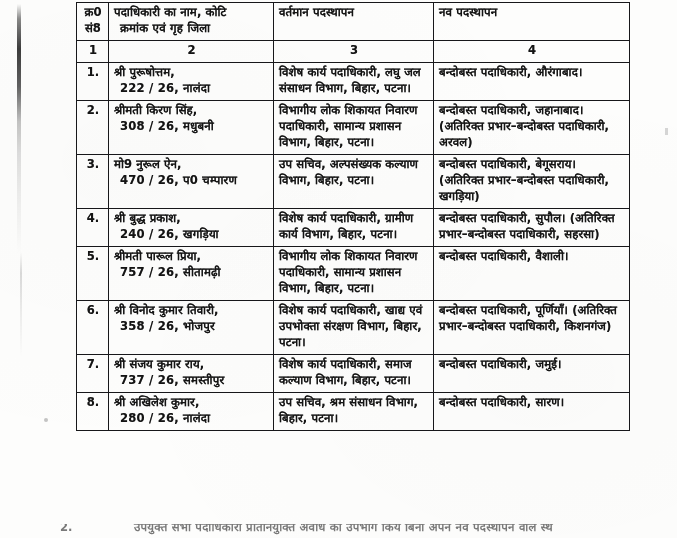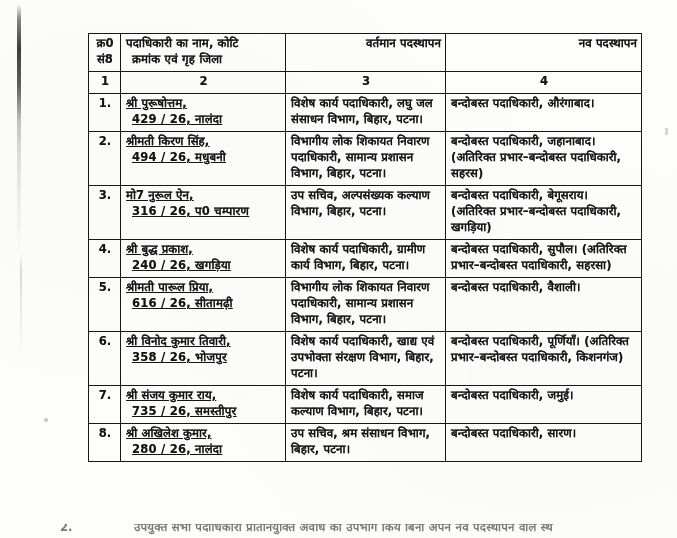--- a/index.html
+++ b/index.html
@@ -74,24 +74,23 @@
     top: 128px;
     width: 3px;
     height: 7px;
     background: rgba(110,110,110,0.28);
     filter: blur(0.5px);
   }
 
   
   .table-wrap {
     position: absolute;
-    left: 88px;
+    left: 76px;
     top: 2px;
     width: 553px;
-    margin-top: 31px;
   }
   table.order-table {
     width: 553px;
     border-collapse: collapse;
     table-layout: fixed;
   }
   table.order-table td, table.order-table th {
     border: 1.4px solid #17171a;
     vertical-align: top;
     padding: 2px 4px 3px 5px;
@@ -113,40 +112,40 @@
     font-weight: 700;
   }
   .hdr-name {
     text-align: justify;
     text-align-last: left;
     font-size: 12px;
     line-height: 1.42;
     padding-top: 3px;
   }
   .hdr-center {
-    text-align: right;
+    text-align: left;
     vertical-align: middle;
     font-size: 12.2px;
     padding-top: 3px;
   }
   .numrow td {
     text-align: center;
     font-size: 11.6px;
     padding: 1px 2px 2px 2px;
     line-height: 1.2;
     font-weight: 700;
   }
 
   td.sno {
     text-align: center;
     font-size: 12.4px;
     padding-top: 3px;
     letter-spacing: 0.3px;
   }
-  td.cell-name { font-size: 12px; text-decoration: underline; }
+  td.cell-name { font-size: 12px; }
   td.cell-cur  { font-size: 11.6px; }
   td.cell-new  { font-size: 11.6px; }
   .nm-line1 { display: block; }
   .nm-line2 { display: block; padding-left: 6px; letter-spacing: 0.2px; }
 
   
   .table-wrap { text-shadow: 0 0 0.35px rgba(0,0,0,0.42); }
 
   
   .footer-clip {
@@ -210,81 +209,81 @@
         <td>1</td>
         <td>2</td>
         <td>3</td>
         <td>4</td>
       </tr>
 
       <tr>
         <td class="sno">1.</td>
         <td class="cell-name">
           <span class="nm-line1">श्री पुरूषोत्तम,</span>
-          <span class="nm-line2">429 / 26, नालंदा</span>
+          <span class="nm-line2">222 / 26, नालंदा</span>
         </td>
         <td class="cell-cur">विशेष कार्य पदाधिकारी, लघु जल संसाधन विभाग, बिहार, पटना।</td>
         <td class="cell-new">बन्दोबस्त पदाधिकारी, औरंगाबाद।</td>
       </tr>
 
       <tr>
         <td class="sno">2.</td>
         <td class="cell-name">
           <span class="nm-line1">श्रीमती किरण सिंह,</span>
-          <span class="nm-line2">494 / 26, मधुबनी</span>
+          <span class="nm-line2">308 / 26, मधुबनी</span>
         </td>
         <td class="cell-cur">विभागीय लोक शिकायत निवारण पदाधिकारी, सामान्य प्रशासन विभाग, बिहार, पटना।</td>
-        <td class="cell-new">बन्दोबस्त पदाधिकारी, जहानाबाद। (अतिरिक्त प्रभार–बन्दोबस्त पदाधिकारी, सहरस)</td>
+        <td class="cell-new">बन्दोबस्त पदाधिकारी, जहानाबाद। (अतिरिक्त प्रभार–बन्दोबस्त पदाधिकारी, अरवल)</td>
       </tr>
 
       <tr>
         <td class="sno">3.</td>
         <td class="cell-name">
-          <span class="nm-line1">मो7 नुरूल ऐन,</span>
-          <span class="nm-line2">316 / 26, प0 चम्पारण</span>
+          <span class="nm-line1">मो9 नुरूल ऐन,</span>
+          <span class="nm-line2">470 / 26, प0 चम्पारण</span>
         </td>
         <td class="cell-cur">उप सचिव, अल्पसंख्यक कल्याण विभाग, बिहार, पटना।</td>
         <td class="cell-new">बन्दोबस्त पदाधिकारी, बेगूसराय। (अतिरिक्त प्रभार–बन्दोबस्त पदाधिकारी, खगड़िया)</td>
       </tr>
 
       <tr>
         <td class="sno">4.</td>
         <td class="cell-name">
           <span class="nm-line1">श्री बुद्ध प्रकाश,</span>
           <span class="nm-line2">240 / 26, खगड़िया</span>
         </td>
         <td class="cell-cur">विशेष कार्य पदाधिकारी, ग्रामीण कार्य विभाग, बिहार, पटना।</td>
         <td class="cell-new">बन्दोबस्त पदाधिकारी, सुपौल। (अतिरिक्त प्रभार–बन्दोबस्त पदाधिकारी, सहरसा)</td>
       </tr>
 
       <tr>
         <td class="sno">5.</td>
         <td class="cell-name">
           <span class="nm-line1">श्रीमती पारूल प्रिया,</span>
-          <span class="nm-line2">616 / 26, सीतामढ़ी</span>
+          <span class="nm-line2">757 / 26, सीतामढ़ी</span>
         </td>
         <td class="cell-cur">विभागीय लोक शिकायत निवारण पदाधिकारी, सामान्य प्रशासन विभाग, बिहार, पटना।</td>
         <td class="cell-new">बन्दोबस्त पदाधिकारी, वैशाली।</td>
       </tr>
 
       <tr>
         <td class="sno">6.</td>
         <td class="cell-name">
           <span class="nm-line1">श्री विनोद कुमार तिवारी,</span>
           <span class="nm-line2">358 / 26, भोजपुर</span>
         </td>
         <td class="cell-cur">विशेष कार्य पदाधिकारी, खाद्य एवं उपभोक्ता संरक्षण विभाग, बिहार, पटना।</td>
         <td class="cell-new">बन्दोबस्त पदाधिकारी, पूर्णियाँ। (अतिरिक्त प्रभार–बन्दोबस्त पदाधिकारी, किशनगंज)</td>
       </tr>
 
       <tr>
         <td class="sno">7.</td>
         <td class="cell-name">
           <span class="nm-line1">श्री संजय कुमार राय,</span>
-          <span class="nm-line2">735 / 26, समस्तीपुर</span>
+          <span class="nm-line2">737 / 26, समस्तीपुर</span>
         </td>
         <td class="cell-cur">विशेष कार्य पदाधिकारी, समाज कल्याण विभाग, बिहार, पटना।</td>
         <td class="cell-new">बन्दोबस्त पदाधिकारी, जमुई।</td>
       </tr>
 
       <tr>
         <td class="sno">8.</td>
         <td class="cell-name">
           <span class="nm-line1">श्री अखिलेश कुमार,</span>
           <span class="nm-line2">280 / 26, नालंदा</span>

